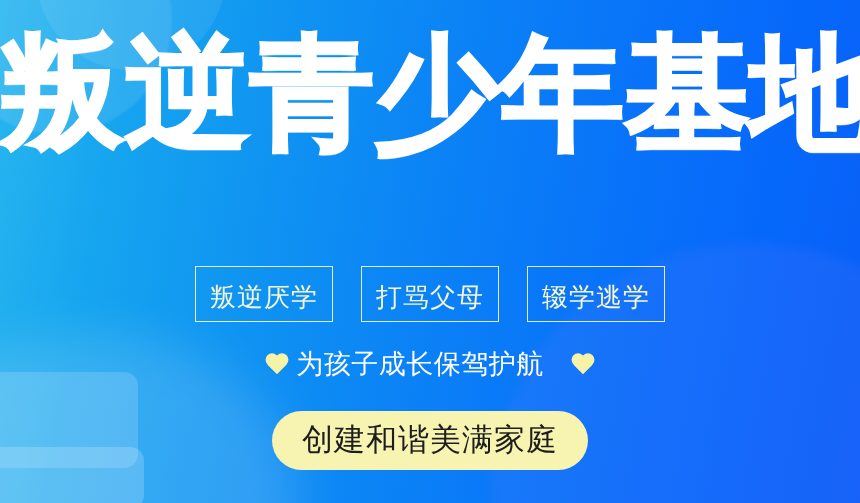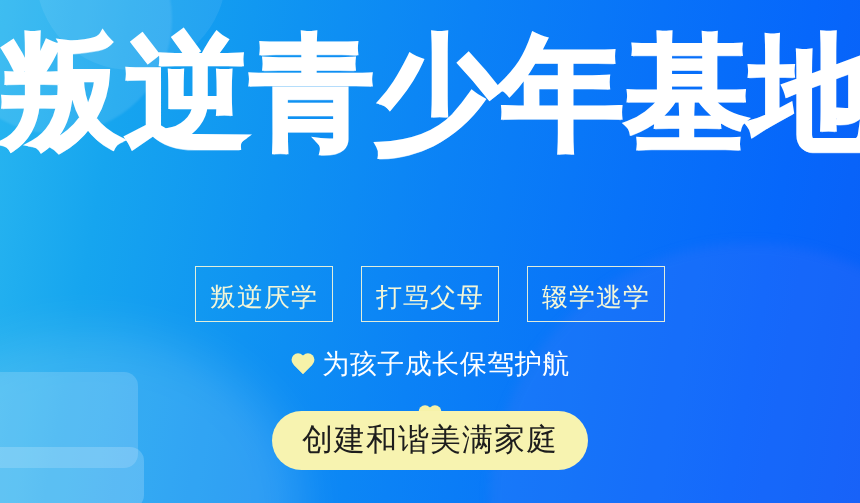--- a/index.html
+++ b/index.html
@@ -136,21 +136,20 @@
 
   .slogan-row {
     position: absolute;
     top: 350px;
     left: 0;
     right: 0;
     display: flex;
     justify-content: center;
     align-items: center;
     gap: 26px;
-    flex-direction: column;
   }
   .slogan {
     display: flex;
     align-items: center;
     gap: 6px;
     color: #ffffff;
     font-size: 27px;
     line-height: 1;
     letter-spacing: 0.5px;
     white-space: nowrap;

